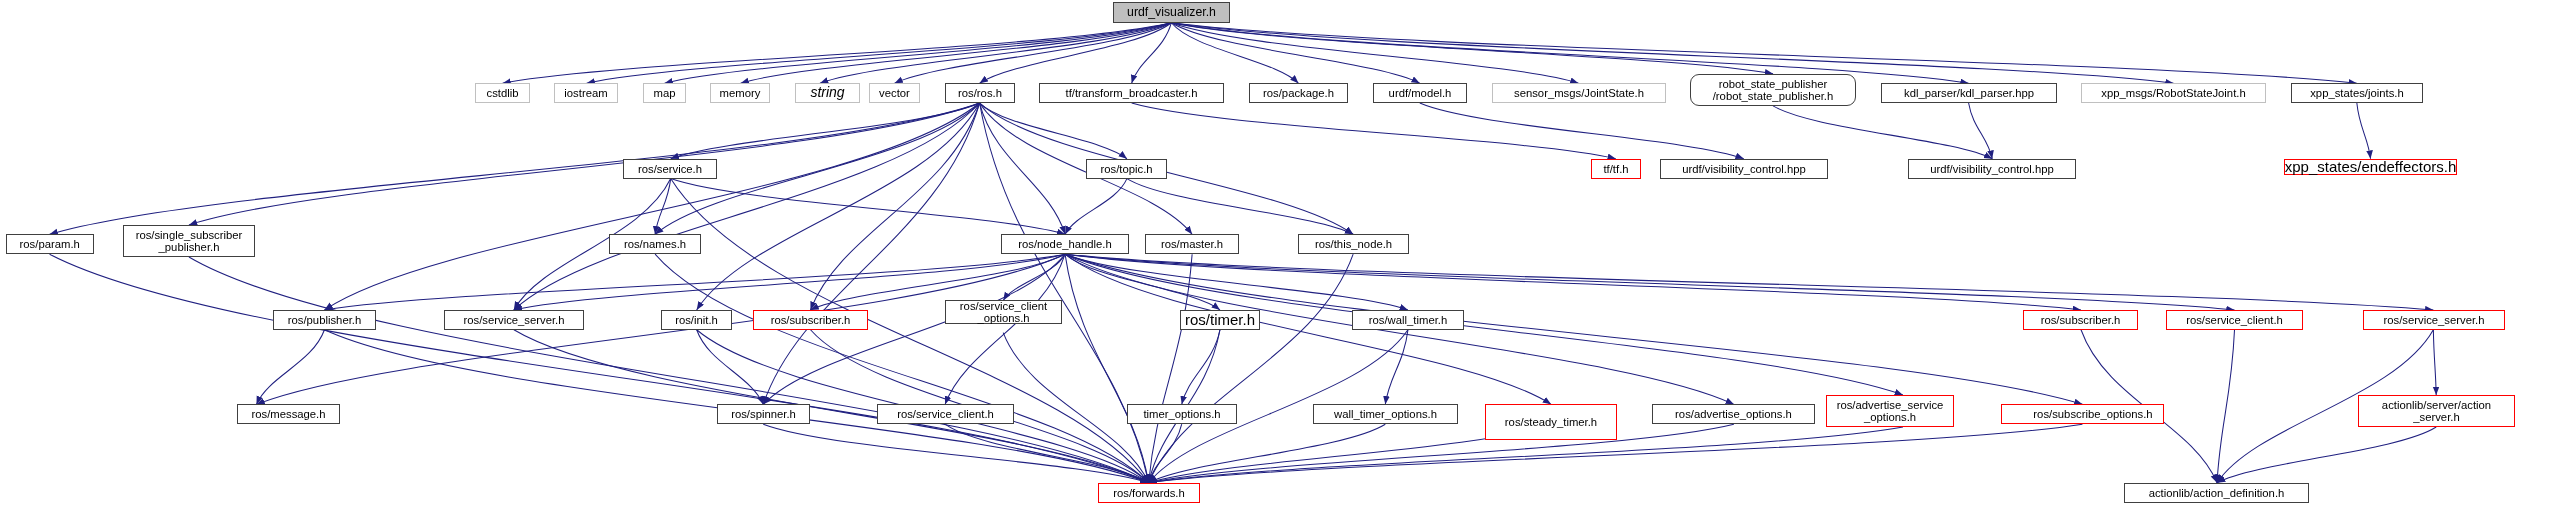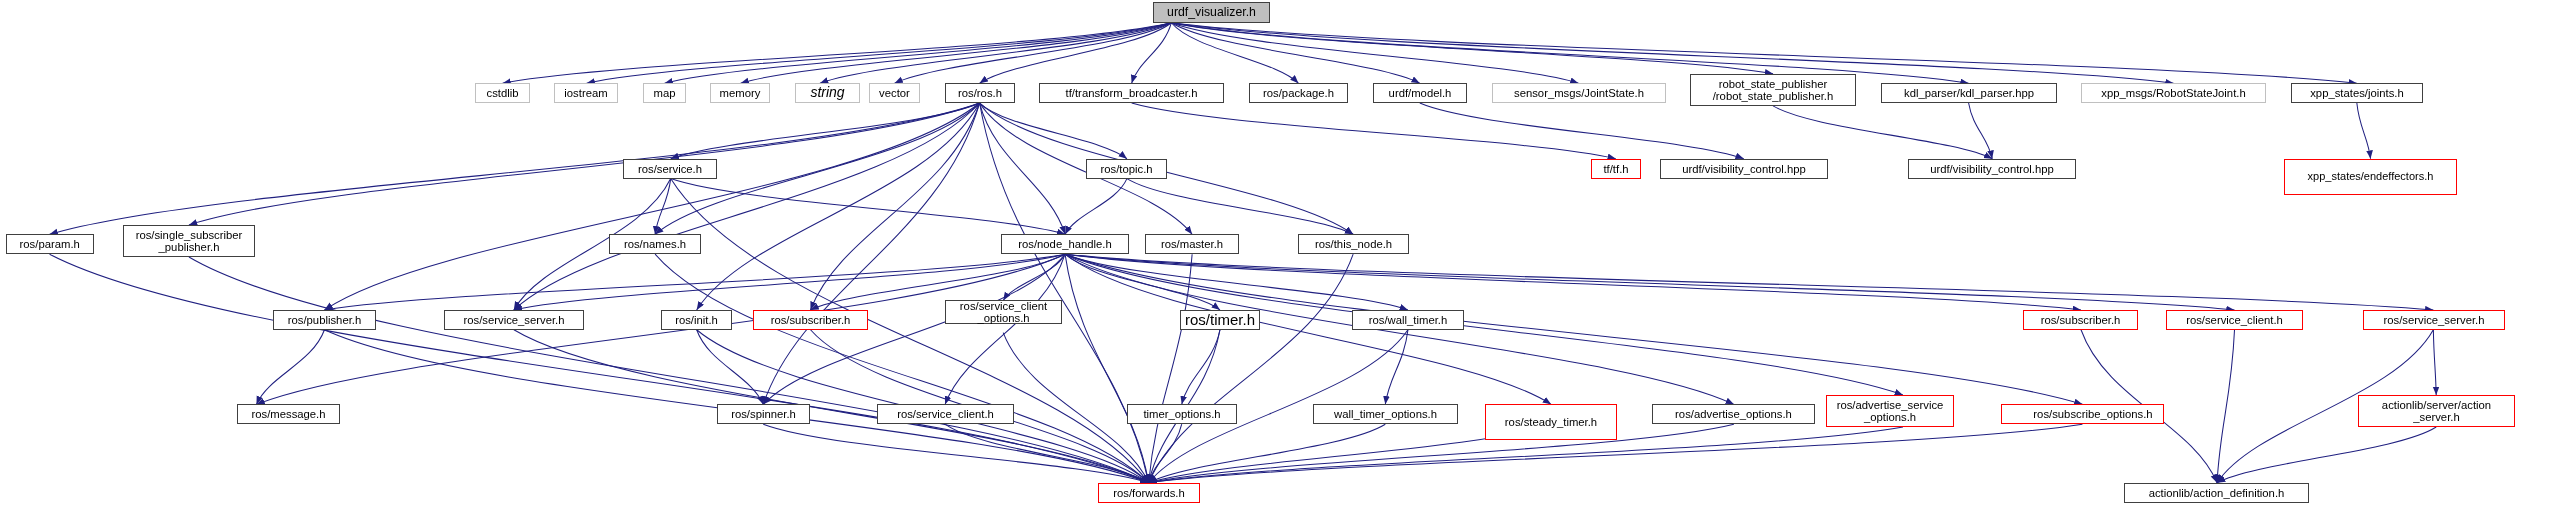--- a/index.html
+++ b/index.html
@@ -106,43 +106,43 @@
       <path d="M1835.5,449 C1723.99,476.9 1327.51,487.44 1216,511" fill="none" stroke="#202080" stroke-width="1.1" marker-end="url(#ah)"></path>
       <path d="M2014.5,452 C1870.77,478.55 1359.73,488.58 1216,511" fill="none" stroke="#202080" stroke-width="1.1" marker-end="url(#ah)"></path>
       <path d="M2204.5,449 C2026.57,476.9 1393.93,487.44 1216,511" fill="none" stroke="#202080" stroke-width="1.1" marker-end="url(#ah)"></path>
       <path d="M2203,349 C2228.92,421.9 2321.08,449.44 2347,511" fill="none" stroke="#202080" stroke-width="1.1" marker-end="url(#ah)"></path>
       <path d="M2365.5,349 C2362.17,421.9 2350.33,449.44 2347,511" fill="none" stroke="#202080" stroke-width="1.1" marker-end="url(#ah)"></path>
       <path d="M2576,349 C2534.78,421.9 2388.22,449.44 2347,511" fill="none" stroke="#202080" stroke-width="1.1" marker-end="url(#ah)"></path>
       <path d="M2576,349 C2576.54,380.05 2578.46,391.78 2579,418" fill="none" stroke="#202080" stroke-width="1.1" marker-end="url(#ah)"></path>
       <path d="M2579,452 C2537.24,478.55 2388.76,488.58 2347,511" fill="none" stroke="#202080" stroke-width="1.1" marker-end="url(#ah)"></path>
     </svg>
   <div id="nodes">
-      <div class="node root" style="left: 1113px; top: 1.9px; width: 117px; height: 21px; font-size: 12.3px; margin-left: 40px;">urdf_visualizer.h</div>
+      <div class="node root" style="left: 1113px; top: 1.9px; width: 117px; height: 21px; font-size: 12.3px;">urdf_visualizer.h</div>
       <div class="node light" style="left: 475px; top: 83px; width: 55px; height: 20px; font-size: 11.3px;">cstdlib</div>
       <div class="node light" style="left: 554px; top: 83px; width: 64px; height: 20px; font-size: 11.3px;">iostream</div>
       <div class="node light" style="left: 643px; top: 83px; width: 43px; height: 20px; font-size: 11.3px;">map</div>
       <div class="node light" style="left: 710px; top: 83px; width: 60px; height: 20px; font-size: 11.3px;">memory</div>
       <div class="node light" style="left: 795px; top: 83px; width: 65px; height: 20px; font-size: 14px; font-style: italic;">string</div>
       <div class="node light" style="left: 869px; top: 83px; width: 51px; height: 20px; font-size: 11.3px;">vector</div>
       <div class="node dark" style="left: 945px; top: 83px; width: 70px; height: 20px; font-size: 11.3px;">ros/ros.h</div>
       <div class="node dark" style="left: 1039px; top: 83px; width: 185px; height: 20px; font-size: 11.3px;">tf/transform_broadcaster.h</div>
       <div class="node dark" style="left: 1249px; top: 83px; width: 99px; height: 20px; font-size: 11.3px;">ros/package.h</div>
       <div class="node dark" style="left: 1373px; top: 83px; width: 94px; height: 20px; font-size: 11.3px;">urdf/model.h</div>
       <div class="node light" style="left: 1492px; top: 83px; width: 174px; height: 20px; font-size: 11.3px;">sensor_msgs/JointState.h</div>
-      <div class="node dark" style="left: 1690px; top: 74px; width: 166px; height: 32px; font-size: 11.3px;">robot_state_publisher
+      <div class="node dark" style="left: 1690px; top: 74px; width: 166px; height: 32px; font-size: 11.3px; border-radius: 9px;">robot_state_publisher
 /robot_state_publisher.h</div>
       <div class="node dark" style="left: 1881px; top: 83px; width: 176px; height: 20px; font-size: 11.3px;">kdl_parser/kdl_parser.hpp</div>
       <div class="node light" style="left: 2081px; top: 83px; width: 185px; height: 20px; font-size: 11.3px;">xpp_msgs/RobotStateJoint.h</div>
       <div class="node dark" style="left: 2291px; top: 83px; width: 132px; height: 20px; font-size: 11.3px;">xpp_states/joints.h</div>
       <div class="node dark" style="left: 623px; top: 159px; width: 94px; height: 20px; font-size: 11.3px;">ros/service.h</div>
       <div class="node dark" style="left: 1086px; top: 159px; width: 81px; height: 20px; font-size: 11.3px;">ros/topic.h</div>
       <div class="node red" style="left: 1591px; top: 159px; width: 50px; height: 20px; font-size: 11.3px;">tf/tf.h</div>
       <div class="node dark" style="left: 1660px; top: 159px; width: 168px; height: 20px; font-size: 11.3px;">urdf/visibility_control.hpp</div>
       <div class="node dark" style="left: 1908px; top: 159px; width: 168px; height: 20px; font-size: 11.3px;">urdf/visibility_control.hpp</div>
-      <div class="node red" style="left: 2284px; top: 159px; width: 173px; height: 36px; font-size: 11px; text-align: right;">xpp_states/endeffectors.h</div>
+      <div class="node red" style="left: 2284px; top: 159px; width: 173px; height: 16px; font-size: 15px; text-align: right;">xpp_states/endeffectors.h</div>
       <div class="node dark" style="left: 5.7px; top: 234px; width: 88px; height: 20px; font-size: 11.3px;">ros/param.h</div>
       <div class="node dark" style="left: 123px; top: 225px; width: 132px; height: 32px; font-size: 11.3px;">ros/single_subscriber
 _publisher.h</div>
       <div class="node dark" style="left: 609px; top: 234px; width: 92px; height: 20px; font-size: 11.3px;">ros/names.h</div>
       <div class="node dark" style="left: 1001px; top: 234px; width: 128px; height: 20px; font-size: 11.3px;">ros/node_handle.h</div>
       <div class="node dark" style="left: 1145px; top: 234px; width: 94px; height: 20px; font-size: 11.3px;">ros/master.h</div>
       <div class="node dark" style="left: 1298px; top: 234px; width: 111px; height: 20px; font-size: 11.3px;">ros/this_node.h</div>
       <div class="node dark" style="left: 273px; top: 310px; width: 103px; height: 20px; font-size: 11.3px;">ros/publisher.h</div>
       <div class="node dark" style="left: 444px; top: 310px; width: 140px; height: 20px; font-size: 11.3px;">ros/service_server.h</div>
       <div class="node dark" style="left: 661px; top: 310px; width: 71px; height: 20px; font-size: 11.3px;">ros/init.h</div>

